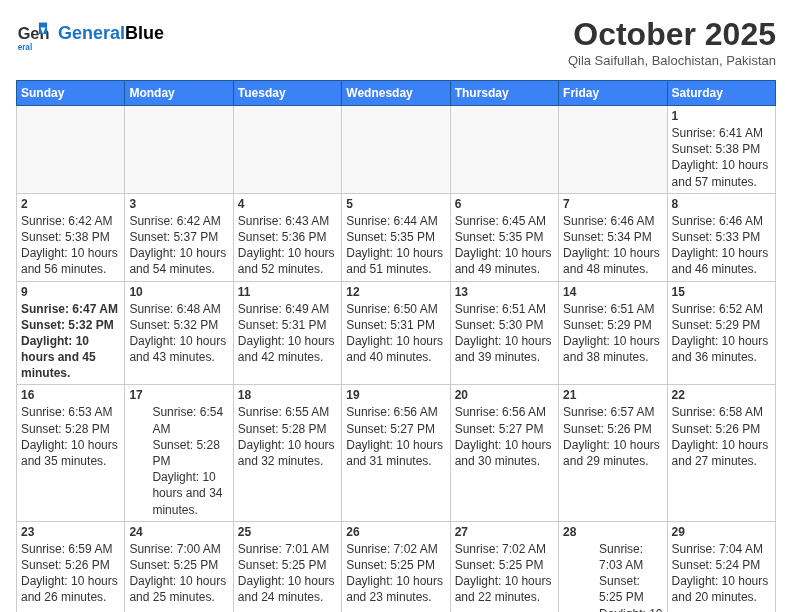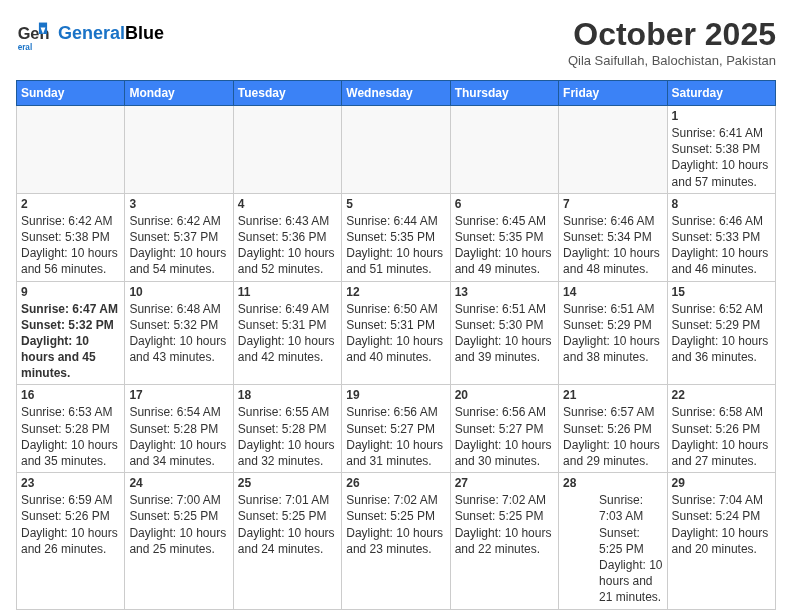--- a/index.html
+++ b/index.html
@@ -229,21 +229,21 @@
       </tr>
       <tr>
         <td>
           <span class="day-number">16</span>
           <div class="day-info" style="white-space: pre-line;">Sunrise: 6:53 AM
 Sunset: 5:28 PM
 Daylight: 10 hours and 35 minutes.</div>
         </td>
         <td>
           <span class="day-number">17</span>
-          <div class="day-info" style="white-space: pre-line;">Sunrise: 6:54 AM
+          <div class="day-info" style="white-space: pre-line; margin-left: 23px;">Sunrise: 6:54 AM
 Sunset: 5:28 PM
 Daylight: 10 hours and 34 minutes.</div>
         </td>
         <td>
           <span class="day-number">18</span>
           <div class="day-info" style="white-space: pre-line;">Sunrise: 6:55 AM
 Sunset: 5:28 PM
 Daylight: 10 hours and 32 minutes.</div>
         </td>
         <td>

